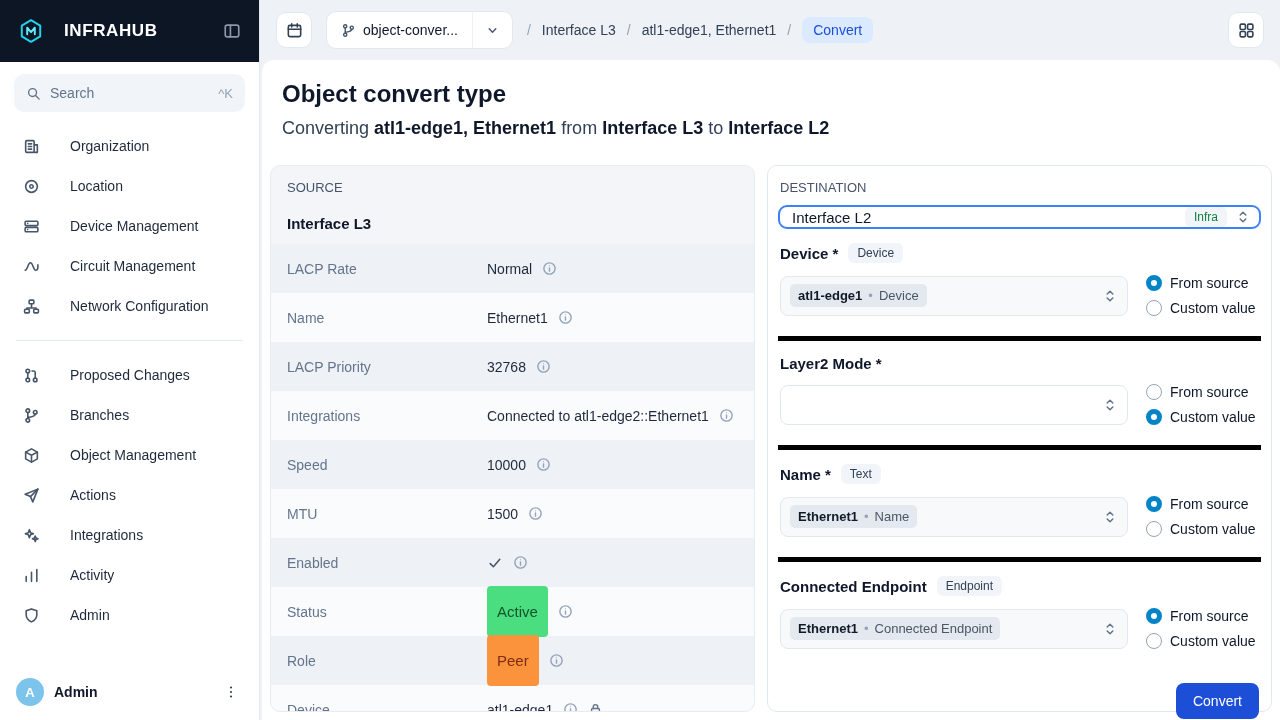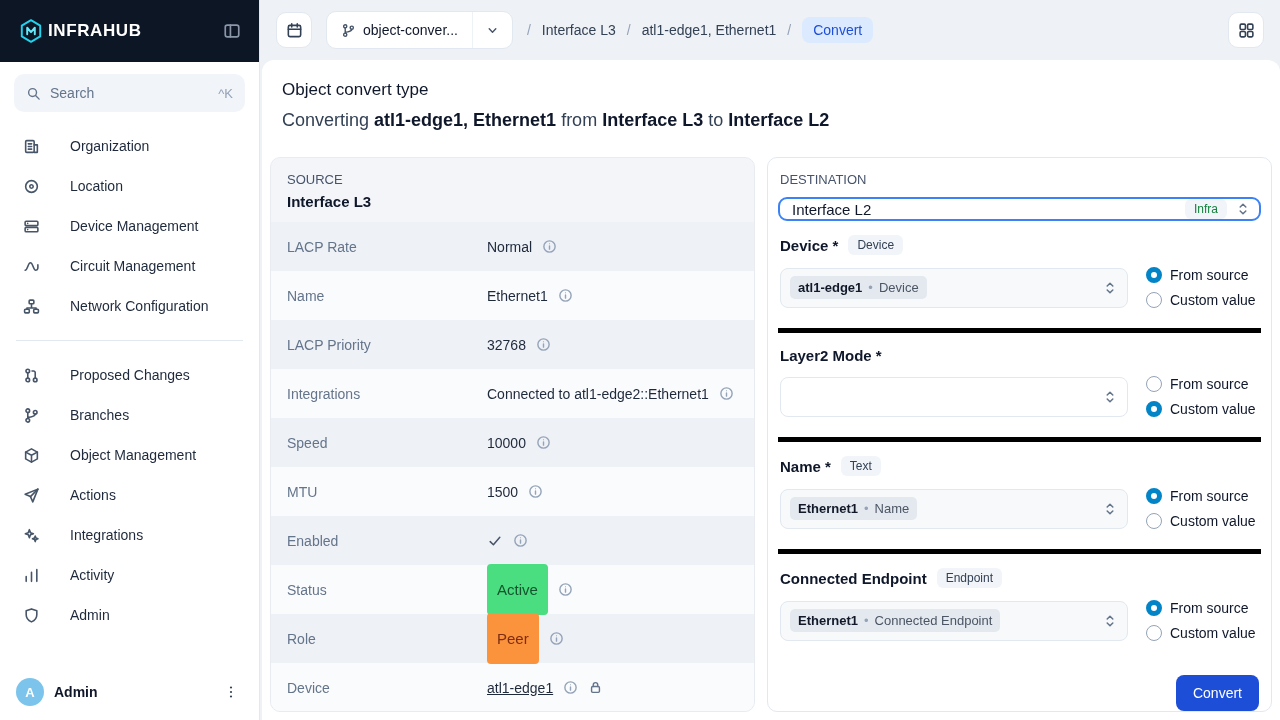--- a/index.html
+++ b/index.html
@@ -3,21 +3,21 @@
 <meta charset="utf-8">
 <style>
   *{box-sizing:border-box;margin:0;padding:0}
   html,body{width:1280px;height:720px;overflow:hidden}
   body{font-family:"Liberation Sans",sans-serif;font-size:14px;color:#0f172a;background:#eef1f5}
   .app{display:flex;width:1280px;height:720px}
 
   
   .sidebar{width:260px;background:#fff;border-right:1px solid #e2e8f0;display:flex;flex-direction:column;flex-shrink:0}
   .sidebar-head{height:62px;background:var(--sidebar-dark,#0c1624);display:flex;align-items:center;justify-content:space-between;padding:0 14px 0 18px;flex-shrink:0}
-  .logo{display:flex;align-items:center;gap:4px;cursor:pointer}
+  .logo{display:flex;align-items:center;gap:20px;cursor:pointer}
   .logo .icon{width:26px;height:26px}
   .logo-text{color:#fff;font-weight:bold;font-size:17px;letter-spacing:.6px}
   .collapse-btn{background:none;border:none;color:#8b96a9;width:26px;height:26px;display:flex;align-items:center;justify-content:center;cursor:pointer}
   .collapse-btn .icon{width:18px;height:18px;color:#8b96a9}
   .search{margin:12px 14px 10px;height:38px;background:#f1f5f9;border-radius:10px;display:flex;align-items:center;gap:9px;padding:0 12px;color:#64748b;cursor:pointer}
   .search .icon{width:15px;height:15px;color:#64748b}
   .search-kbd{margin-left:auto;color:#94a3b8;font-size:13px}
   .sidebar-nav{flex:1;padding:4px 14px;overflow:hidden}
   .nav-item{display:flex;align-items:center;gap:30px;height:40px;padding:0 9px;border-radius:8px;color:#1e293b;font-size:14px;cursor:pointer}
   .nav-item .icon{width:17px;height:17px;color:#475569;flex-shrink:0}
@@ -41,30 +41,30 @@
   .branch-caret .icon{width:15px;height:15px;color:#475569}
   .breadcrumb{display:flex;align-items:center;gap:11px;font-size:14px;color:#334155}
   .crumb-sep{color:#94a3b8}
   .crumb-item{cursor:pointer}
   .crumb-badge{background:var(--crumb-badge-bg,#dbeafe);color:var(--crumb-badge-text,#1d4ed8);padding:5px 11px;border-radius:8px;cursor:pointer}
   .spacer{flex:1}
 
   
   .content-card{flex:1;background:#fff;border-radius:12px 12px 0 0;margin-left:2px;padding:18px 8px 8px;overflow:hidden;display:flex;flex-direction:column;min-height:0}
   .page-head{padding:0 12px}
-  .page-title{font-size:17px;font-weight:normal;margin:2px 0 10px;color:#0f172a}
+  .page-title{font-size:24px;font-weight:bold;margin:2px 0 10px;color:#0f172a}
   .subtitle{color:#334155;font-size:18px;white-space:pre-wrap;margin-bottom:26px}
   .subtitle b{color:#0f172a}
   .panels{display:flex;gap:12px;align-items:stretch;flex:1;min-height:0}
   .panel{flex:1 1 0;border-radius:10px;min-width:0}
 
   
   .source-panel{background:#f3f5f8;border:1px solid #e8ecf1;overflow:hidden}
   .source-head{padding:14px 16px 12px}
-  .eyebrow{font-size:13px;color:#47536b;margin-bottom:6px}
+  .eyebrow{font-size:13px;color:#47536b;margin-bottom:20px}
   .source-type{font-size:15px;font-weight:bold}
   .src-row{display:flex;align-items:center;height:49px;padding:0 16px}
   #source-rows .src-row:nth-child(odd){background:#eef1f6}
   #source-rows .src-row:nth-child(even){background:#fafbfd}
   .src-label{width:200px;flex-shrink:0;color:#64748b;font-size:14px}
   .src-value{display:flex;align-items:center;gap:10px;min-width:0}
   .src-value .text{color:#1e293b}
   .badge{padding:17px 10px;border-radius:4px;font-size:15px}
   .badge-green{background:var(--badge-green,#4ade80);color:#14532d}
   .badge-orange{background:var(--badge-orange,#fb923c);color:#7c2d12}

